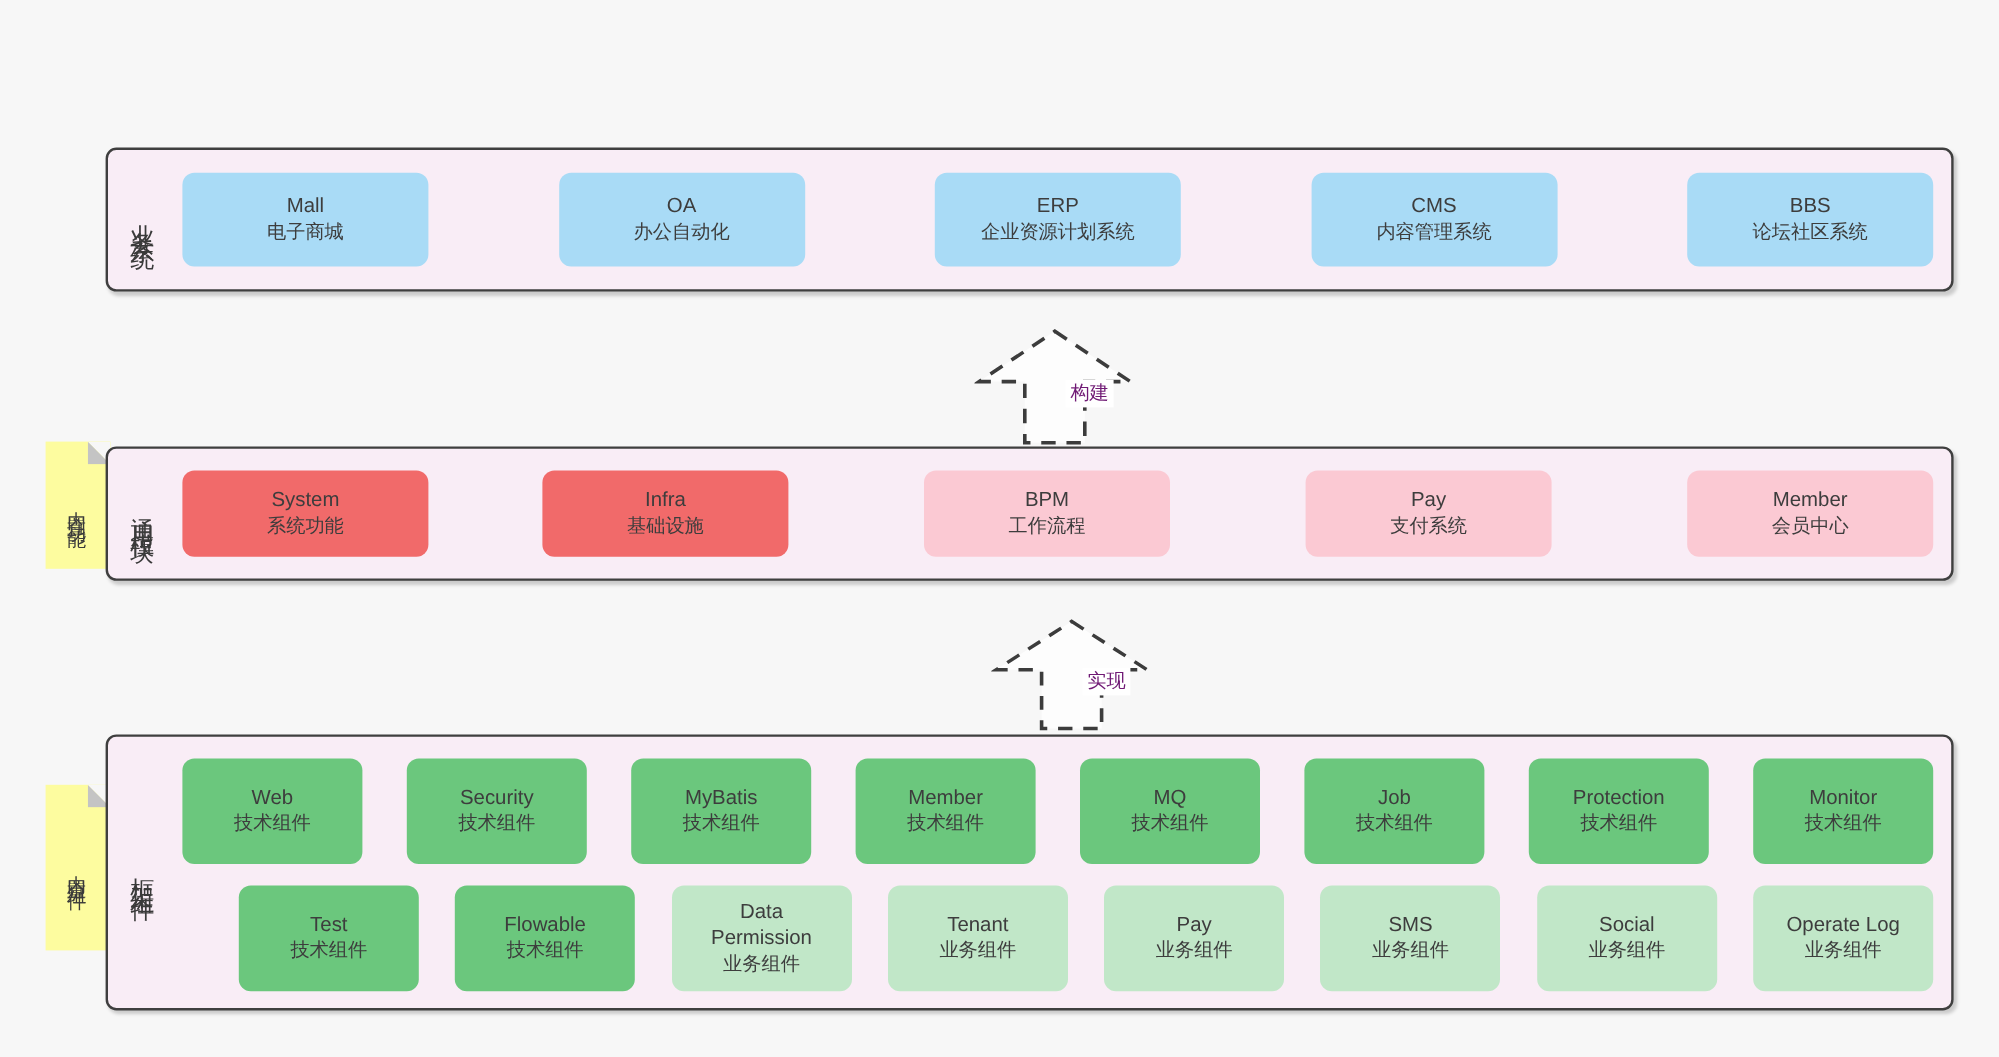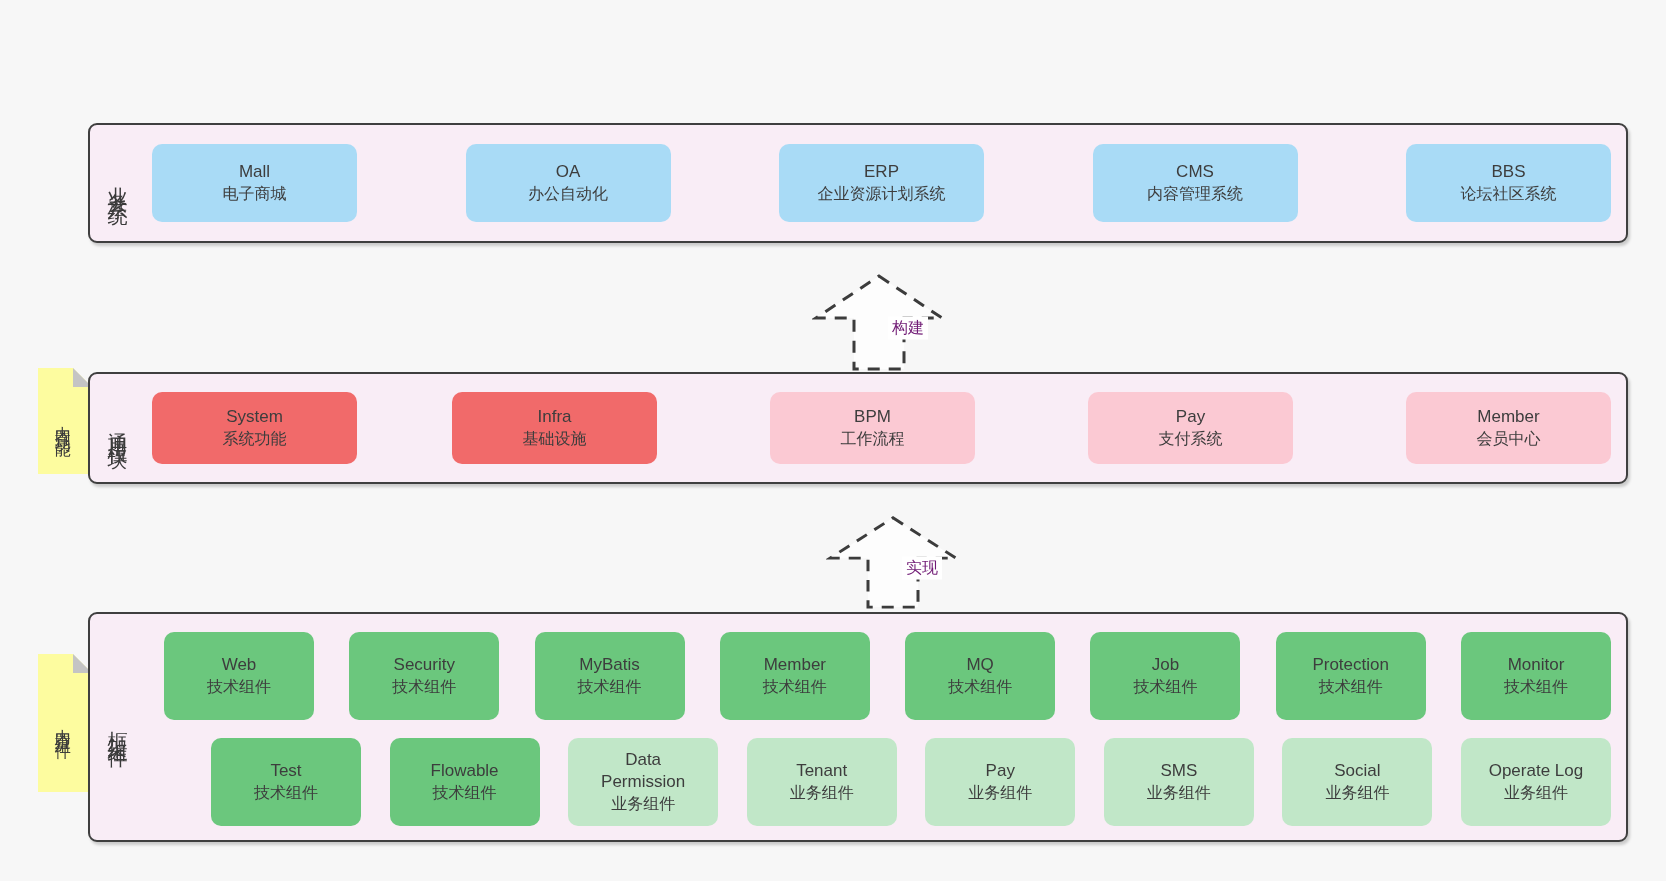--- a/index.html
+++ b/index.html
@@ -24,21 +24,21 @@
   .nodes-modules {top:0;bottom:0;}
   .row1{top:18px;height:88px;}
   .row2{top:124px;height:88px;padding-left:47px;}
 
   .node{display:flex;flex-direction:column;align-items:center;justify-content:center;
         text-align:center;border-radius:10px;box-sizing:border-box;padding:4px 6px;}
   .node .en{font-size:17px;line-height:22px;}
   .node .zh{font-size:16px;line-height:22px;}
   .node-wide{width:205px;height:78px;}
   .layer-modules .node-wide{height:72px;justify-content:center;}
-  .node-small{width:150px;height:88px;margin-left:12px;}
+  .node-small{width:150px;height:88px;}
   .en-narrow{display:inline-block;max-width:100px;}
 
   .c-blue      {background:#a9dbf6;}
   .c-red       {background:#f16a6a;}
   .c-pink      {background:#fbc9d3;margin-left:18px;}
   .c-green     {background:#6bc77d;}
   .c-lightgreen{background:#c1e7c8;}
 
   
   .arrow{position:absolute;width:134px;z-index:1;}

